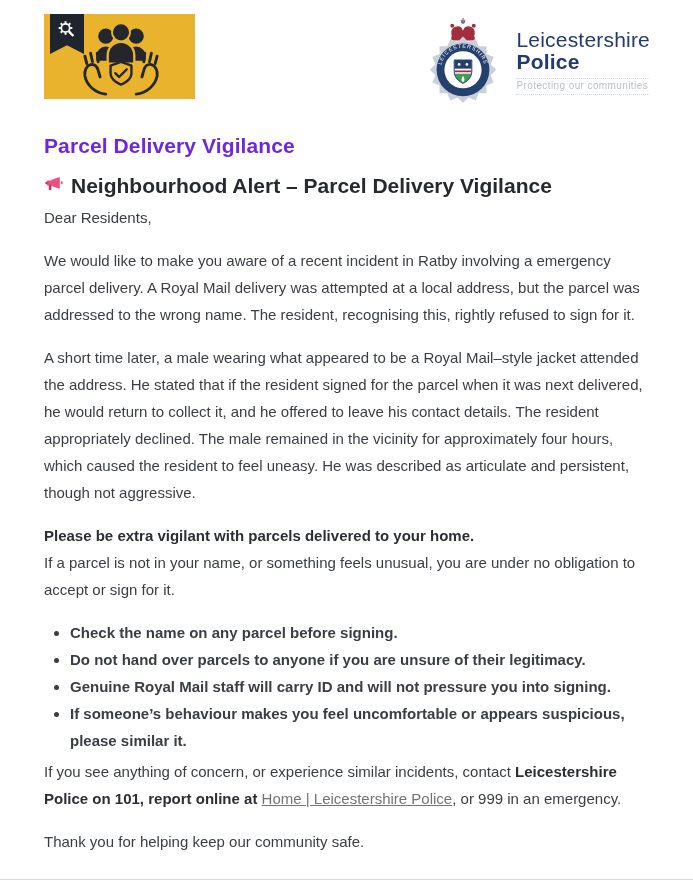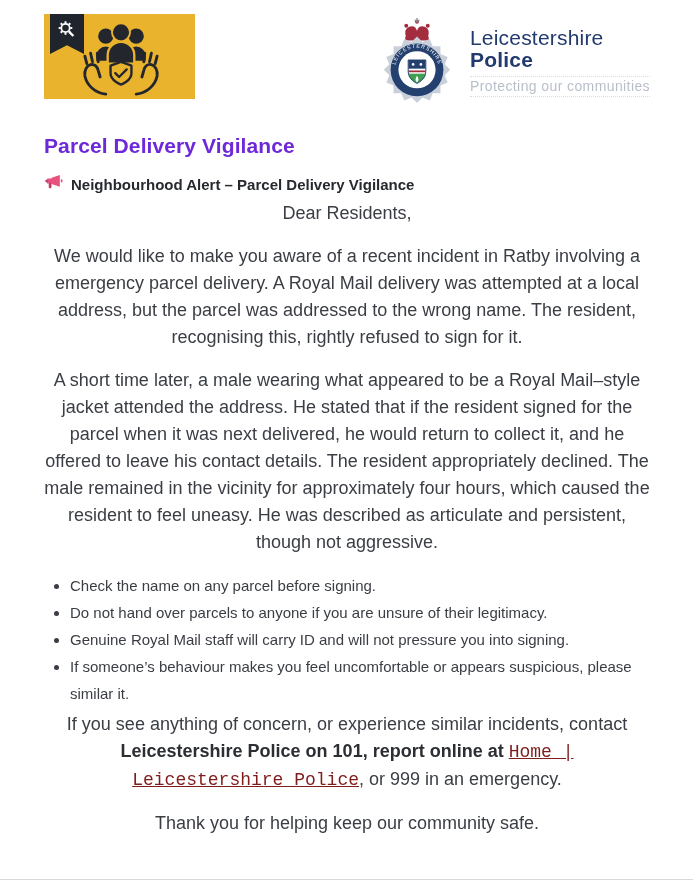--- a/index.html
+++ b/index.html
@@ -15,35 +15,35 @@
   .corner-badge{
     position:absolute;top:0;left:6px;width:34px;height:40px;background:#20242c;
     clip-path:polygon(0 0,100% 0,100% 100%,50% 78%,0 100%);
     display:flex;justify-content:center;padding-top:4px;box-sizing:border-box;
   }
   .logo{display:flex;align-items:center;gap:9px;margin-top:0;}
   .logo-text{display:flex;flex-direction:column;line-height:1.05;}
   .logo-line1{font-size:21px;font-weight:400;color:#223a6d;letter-spacing:.2px;}
   .logo-line2{font-size:21px;font-weight:700;color:#223a6d;letter-spacing:.2px;}
   .logo-tagline{
-    margin-top:5px;font-size:14px;color:#b9bfc9;letter-spacing:.4px;
+    margin-top:5px;font-size:10px;color:#b9bfc9;letter-spacing:.4px;
     border-top:1px dotted #d9dde3;border-bottom:1px dotted #d9dde3;padding:2px 0;
   }
   
   .title{margin:24px 0 0 0;font-size:21px;font-weight:700;color:#6d28d9;letter-spacing:.1px;}
   
   .content{margin-top:12px;max-width:608px;}
   .h-row{display:flex;align-items:center;gap:8px;margin:16px 0 6px 0;}
-  .h-row .h-label{font-size:15px;font-weight:700;color:#26292e;}
-  p.body{font-size:18px;line-height:27px;margin:4px 0 16px 0;text-align:center;}
+  .h-row .h-label{font-size:21px;font-weight:700;color:#26292e;}
+  p.body{font-size:15px;line-height:27px;margin:4px 0 16px 0;}
   p.body b,strong{color:#2b2e33;}
   .salutation{margin-bottom:10px;}
-  ul.todo{margin:6px 0 0 0;padding-left:26px;}
+  ul.todo{margin:6px 0 0 0;padding-left:26px;font-weight:bold;}
   ul.todo li{font-size:15px;line-height:27px;color:#3a3e44;}
-  a.inline-link{color:#7f1d1d;text-decoration:underline;font-family:Liberation Mono, monospace;}
+  a.inline-link{color:#737373;text-decoration:underline;}
   .bottom-rule{position:absolute;left:0;right:0;bottom:1px;height:1px;background:#d7dadd;}
 </style>
 </head>
 <body>
 
 <div class="page">
 
   <div class="header">
 
     <div class="banner">
@@ -169,20 +169,23 @@
       </span>
       <span class="h-label">Neighbourhood Alert – Parcel Delivery Vigilance</span>
     </div>
 
     <p class="body salutation">Dear Residents,</p>
 
     <p class="body">We would like to make you aware of a recent incident in Ratby involving a emergency parcel delivery. A Royal Mail delivery was attempted at a local address, but the parcel was addressed to the wrong name. The resident, recognising this, rightly refused to sign for it.</p>
 
     <p class="body">A short time later, a male wearing what appeared to be a Royal Mail–style jacket attended the address. He stated that if the resident signed for the parcel when it was next delivered, he would return to collect it, and he offered to leave his contact details. The resident appropriately declined. The male remained in the vicinity for approximately four hours, which caused the resident to feel uneasy. He was described as articulate and persistent, though not aggressive.</p>
 
+    <p class="body"><strong>Please be extra vigilant with parcels delivered to your home.</strong><br>
+      <span>If a parcel is not in your name, or something feels unusual, you are under no obligation to accept or sign for it.</span>
+    </p>
 
 
     <ul class="todo">
       <li>Check the name on any parcel before signing.</li>
       <li>Do not hand over parcels to anyone if you are unsure of their legitimacy.</li>
       <li>Genuine Royal Mail staff will carry ID and will not pressure you into signing.</li>
       <li>If someone’s behaviour makes you feel uncomfortable or appears suspicious, please similar it.</li>
     </ul>
 
     <p class="body"><span>If you see anything of concern, or experience similar incidents, contact </span><strong>Leicestershire Police on 101, report online at </strong><a class="inline-link" href="#">Home | Leicestershire Police</a><span>, or 999 in an emergency.</span>

